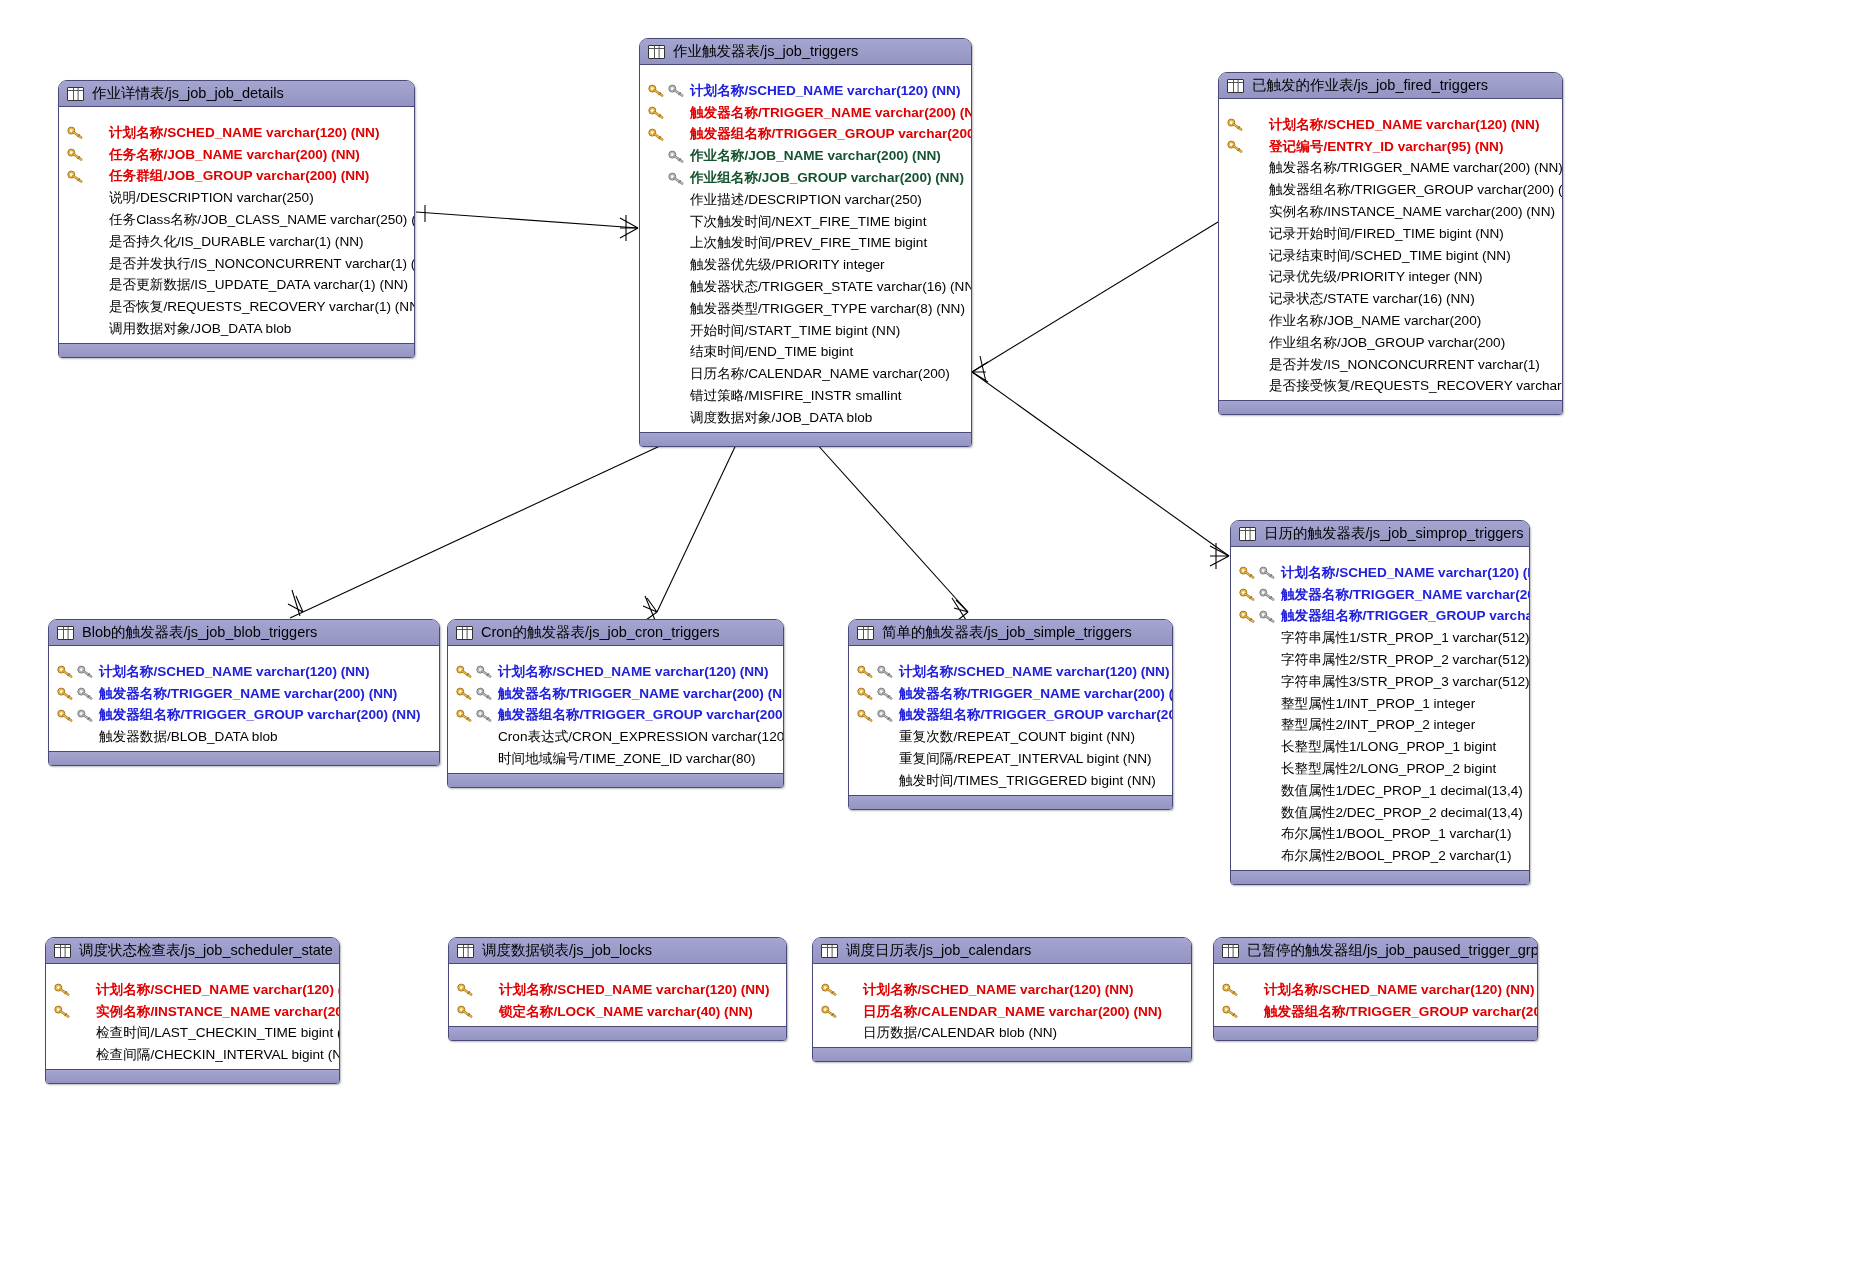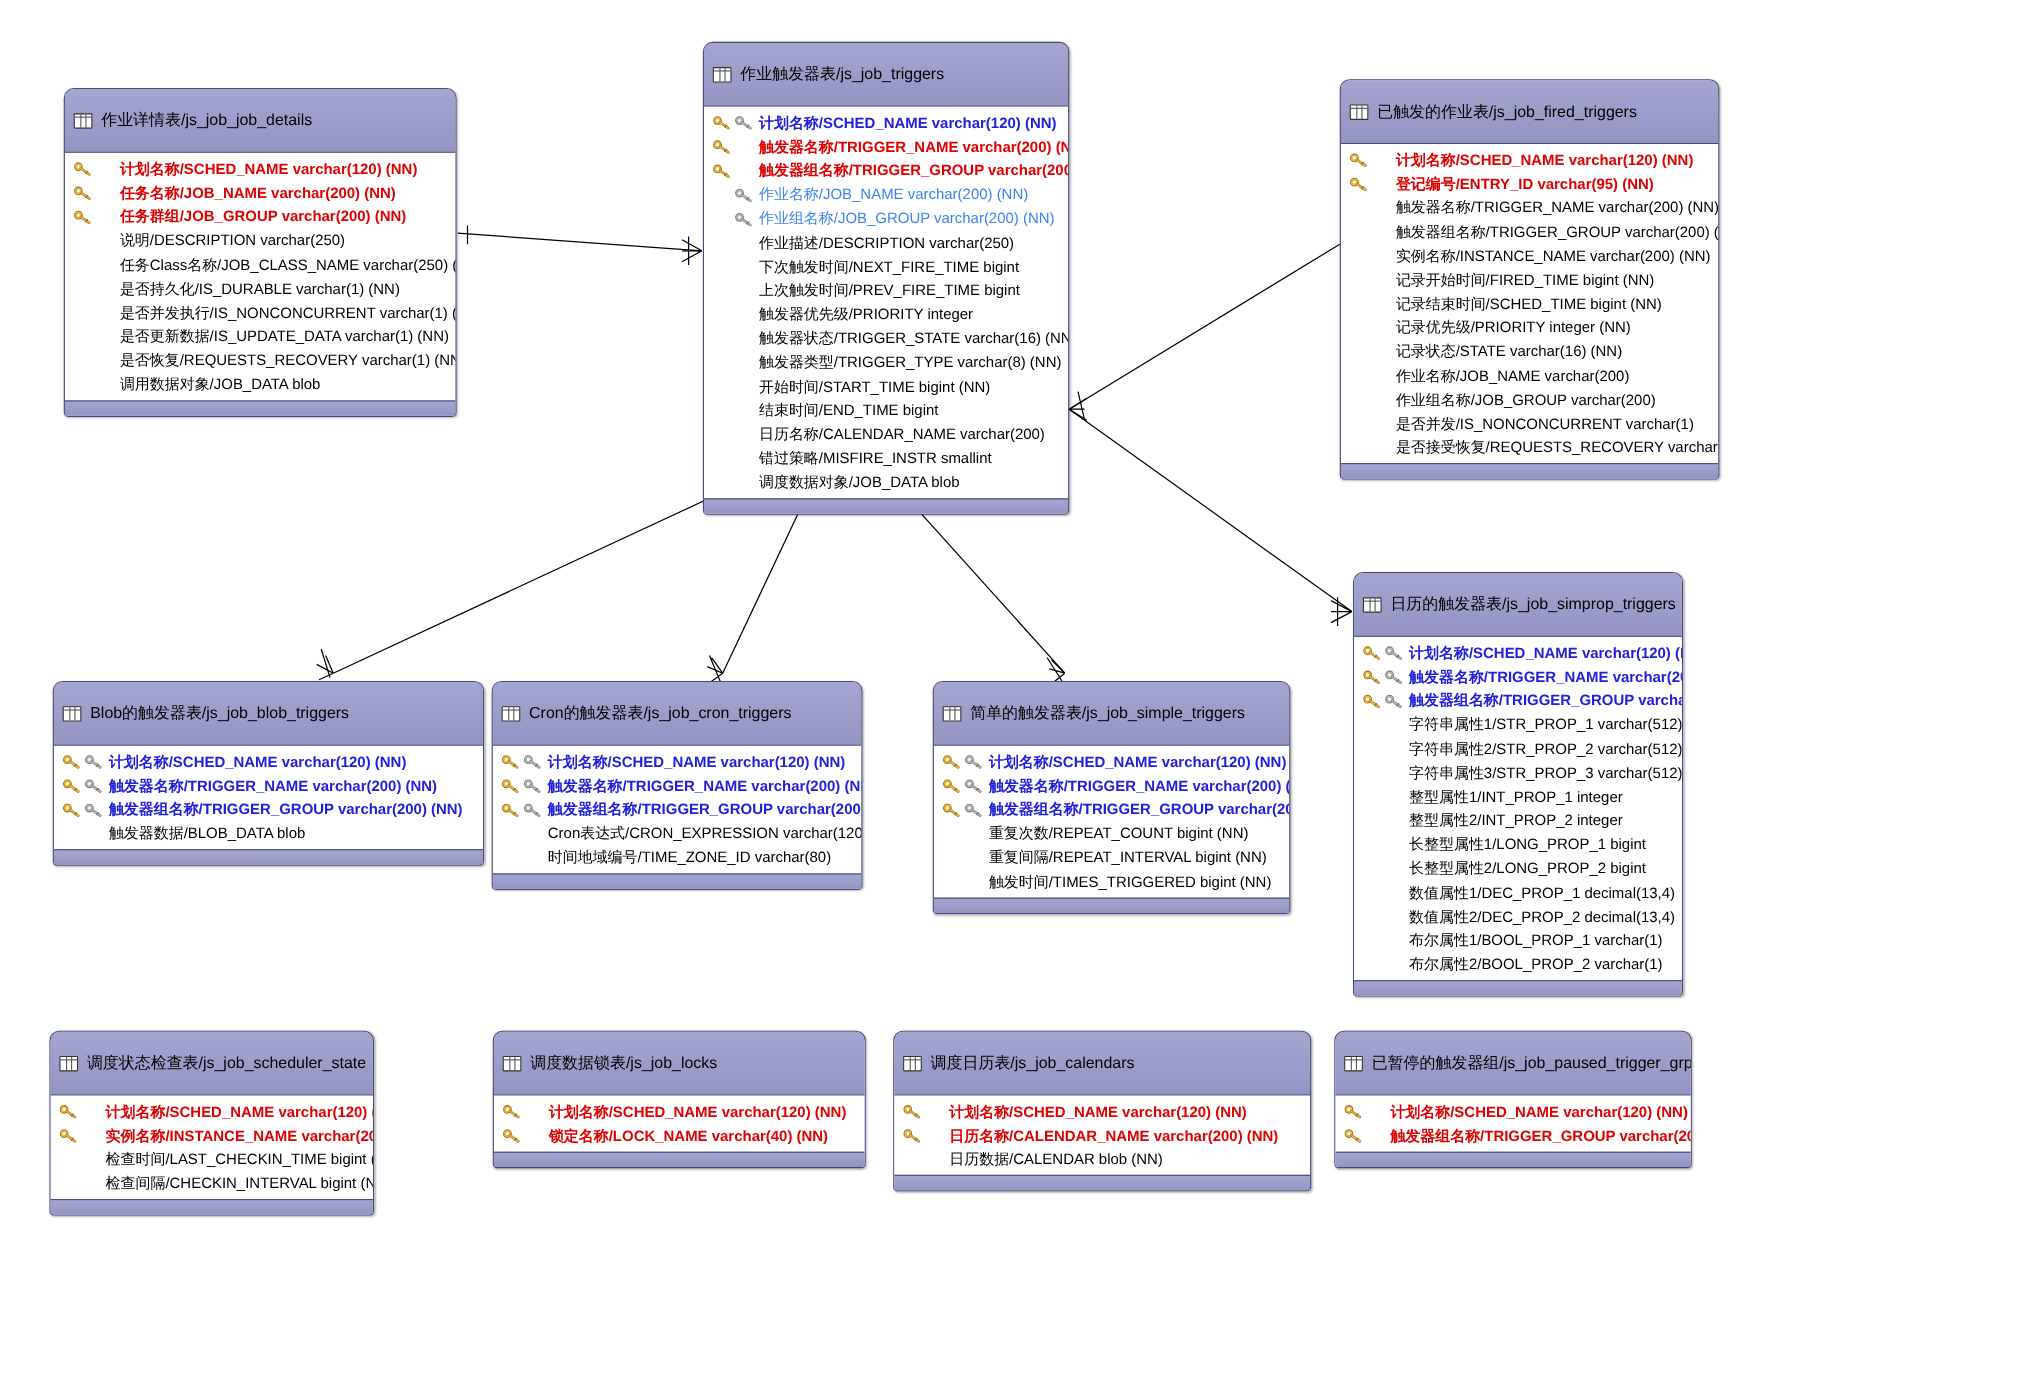--- a/index.html
+++ b/index.html
@@ -19,53 +19,53 @@
     box-shadow:1px 1px 2px rgba(0,0,0,.28);
     box-sizing:border-box;
     overflow:hidden;
   }
   .ent-head{
     background:#9a9ac8;
     background-image:linear-gradient(#a5a5d0,#9494c4);
     border-bottom:1px solid #4a4a7a;
     height:25px;
     display:flex;align-items:center;gap:8px;
-    padding:16px 8px;
+    padding:0 8px;
     font-size:14.5px;color:#000;
     white-space:nowrap;
   }
   .tbl-icon{
     width:15px;height:12px;flex:0 0 auto;
     background:#ffffff;border:1px solid #333;
     position:relative;border-radius:1px;
   }
   .tbl-icon::before{content:"";position:absolute;left:0;right:0;top:2.5px;height:1px;background:#555;}
   .tbl-icon::after{content:"";position:absolute;top:0;bottom:0;left:4.6px;width:1px;background:#555;
     box-shadow:4.6px 0 0 0 #555;}
-  .ent-body{padding:4px 0 3px 0;background:#fff;}
+  .ent-body{padding:15px 0 3px 0;background:#fff;}
   .ent-foot{
     height:13px;
     background:#9a9ac8;
     background-image:linear-gradient(#a5a5d0,#9494c4);
     border-top:1px solid #4a4a7a;
   }
   .attr{
     display:flex;align-items:center;
     height:21.8px;
     padding-left:8px;
     font-size:13.6px;
     white-space:nowrap;
   }
   .keys{width:42px;flex:0 0 auto;display:flex;align-items:center;gap:3px;}
   .key{width:17px;height:13px;flex:0 0 auto;position:relative;display:inline-block;}
   .key svg{display:block;}
   .kspace{width:17px;height:13px;flex:0 0 auto;}
   .c-red{color:#e00000;font-weight:bold;}
   .c-blue{color:#2020dd;font-weight:bold;}
-  .c-green{color:#3b82f6;font-weight:normal;}
+  .c-green{color:#14532d;font-weight:bold;}
   .c-black{color:#000000;}
 </style>
 </head>
 <body>
 
 <div id="canvas">
 
   <svg id="links" viewBox="0 0 1849 1267" xmlns="http://www.w3.org/2000/svg">
     <g stroke="#000" stroke-width="1.1" fill="none">
 

